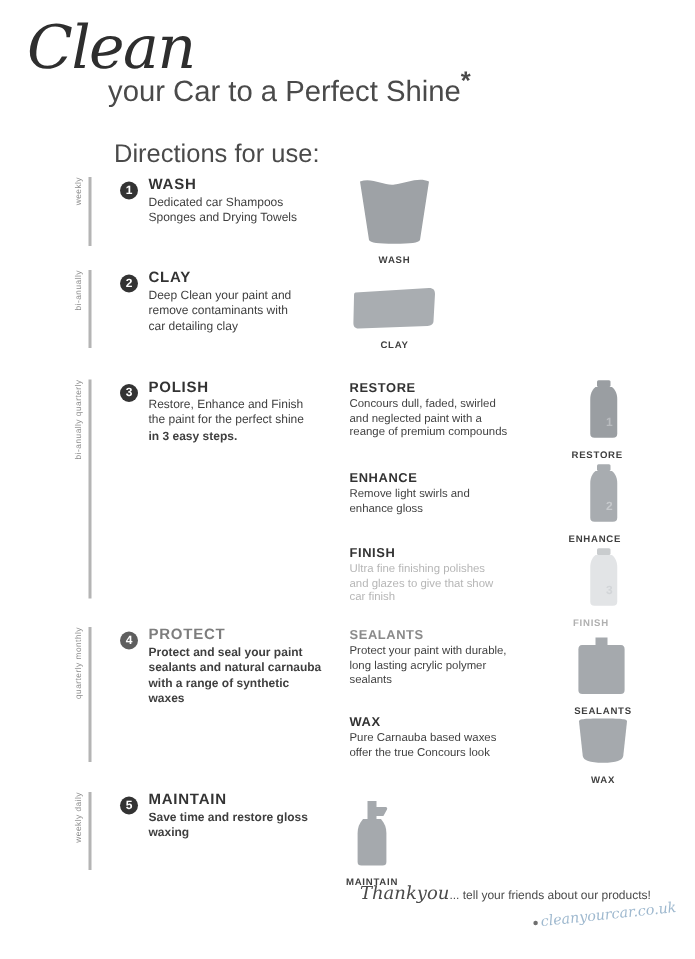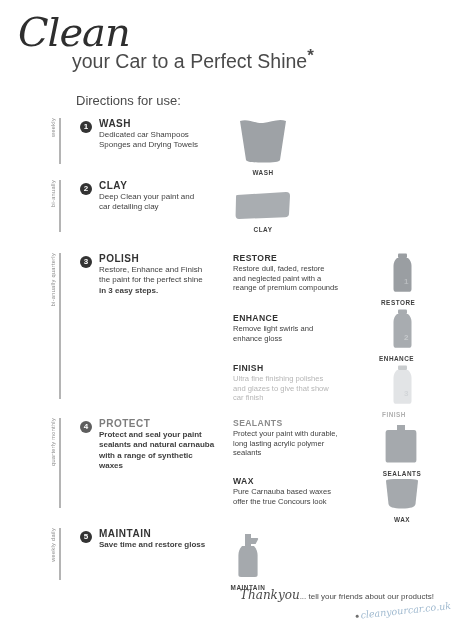--- a/index.html
+++ b/index.html
@@ -54,21 +54,21 @@
     vertical-align: super;
     line-height: 0;
     font-weight: 700;
   }
 
   
   .directions-title {
     position: absolute;
     left: 76px;
     top: 93px;
-    font-size: 13px;
+    font-size: 17px;
     color: #4a4a4a;
     font-weight: 400;
   }
 
   
   .steps {
     position: absolute;
     left: 0;
     top: 118px;
     width: 463px;
@@ -263,20 +263,21 @@
 
     <div class="step" style="height:73px;">
       <div class="freq" style="height:58px;">
         <div class="freq-text">bi-anually</div>
         <div class="freq-rule" style="height:52px;"></div>
       </div>
       <div class="badge" style="top:3px;">2</div>
       <div class="txt-left" style="top:0px;">
         <p class="step-title">CLAY</p>
         <p class="step-desc">Deep Clean your paint and</p>
+        <p class="step-desc">remove contaminants with</p>
         <p class="step-desc">car detailing clay</p>
       </div>
       <div class="icon-wrap" style="left:234px; top:10px; width:58px;">
         <svg width="58" height="30" viewBox="0 0 58 30">
           <path d="M3 5 L52 2 C55 2, 56 3.5, 56 6 L55 24 C55 26, 53.5 27, 51 27.3 L5 29 C2.5 29, 1.5 27.5, 1.6 25 L2 8 C2 6, 2 5.2, 3 5 Z" fill="#a9adb1"></path>
         </svg>
         <div class="icon-cap">CLAY</div>
       </div>
     </div>
 
@@ -289,21 +290,21 @@
       <div class="txt-left" style="top:0px;">
         <p class="step-title">POLISH</p>
         <p class="step-desc">Restore, Enhance and Finish</p>
         <p class="step-desc">the paint for the perfect shine</p>
         <p class="step-desc b">in 3 easy steps.</p>
       </div>
 
       <div class="txt-mid" style="top:0px;">
         <div class="sub-block">
           <p class="sub-title">RESTORE</p>
-          <p class="sub-desc">Restore dull, faded, restore</p>
+          <p class="sub-desc">Concours dull, faded, swirled</p>
           <p class="sub-desc">and neglected paint with a</p>
           <p class="sub-desc">reange of premium compounds</p>
         </div>
       </div>
       <div class="txt-mid" style="top:60px;">
         <div class="sub-block">
           <p class="sub-title">ENHANCE</p>
           <p class="sub-desc">Remove light swirls and</p>
           <p class="sub-desc">enhance gloss</p>
         </div>
@@ -388,20 +389,21 @@
 
     <div class="step" style="height:70px;">
       <div class="freq" style="height:58px;">
         <div class="freq-text">weekly daily</div>
         <div class="freq-rule" style="height:52px;"></div>
       </div>
       <div class="badge" style="top:3px;">5</div>
       <div class="txt-left" style="top:0px;">
         <p class="step-title">MAINTAIN</p>
         <p class="step-desc b">Save time and restore gloss</p>
+        <p class="step-desc b">waxing</p>
       </div>
       <div class="icon-wrap" style="left:218px; top:4px; width:60px;">
         <svg width="60" height="46" viewBox="0 0 60 46">
           <path d="M27 2 L33 2 L33 6 L39 6 C40 6, 40.4 6.6, 40 7.6 L37.6 12 L33 12 L33 14 L27 14 L27 2 Z" fill="#a5a9ad"></path>
           <path d="M24 14 L36 14 C38.6 17, 39.6 20, 39.6 23.5 L39.6 42.5 C39.6 44.3, 38.8 45, 37 45 L23 45 C21.2 45, 20.4 44.3, 20.4 42.5 L20.4 23.5 C20.4 20, 21.4 17, 24 14 Z" fill="#a5a9ad"></path>
         </svg>
         <div class="icon-cap">MAINTAIN</div>
       </div>
     </div>
 

